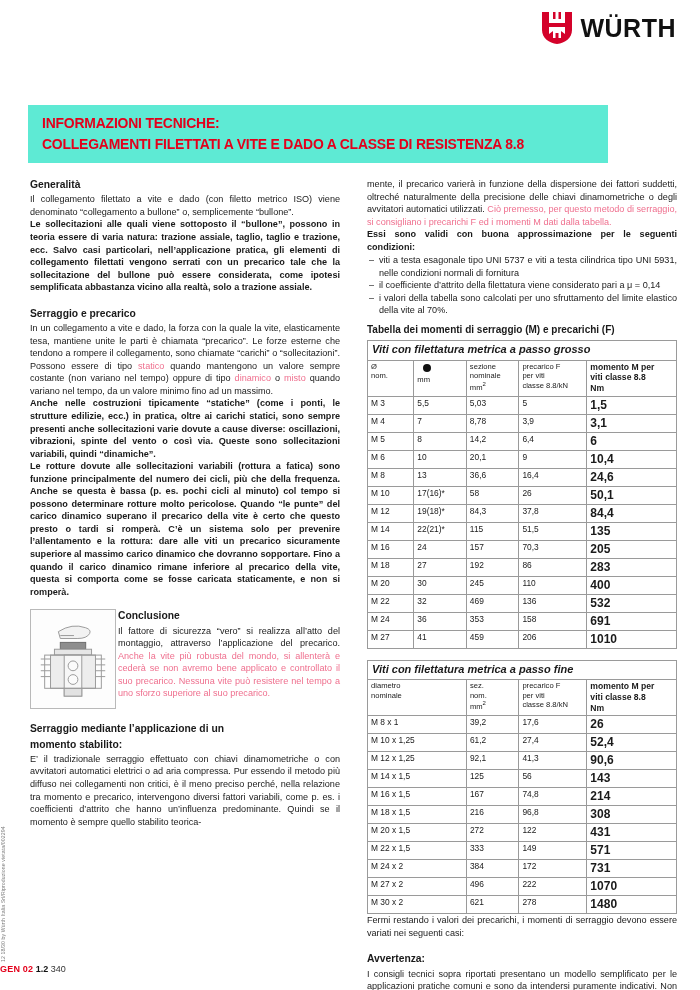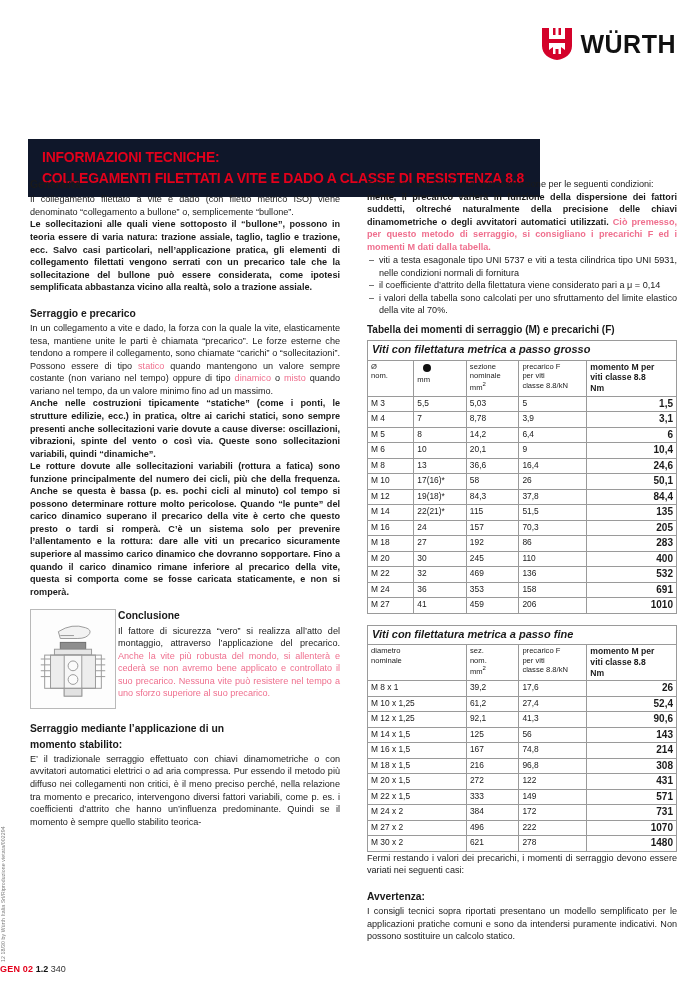--- a/index.html
+++ b/index.html
@@ -11,37 +11,36 @@
     width: 700px; height: 990px;
     position: relative;
     font-family: "Liberation Sans", sans-serif;
     color: #1a1a1a;
     overflow: hidden;
   }
 
   
   .logo-area {
     position: absolute;
-    top: 28px; right: 24px;
+    top: 12px; right: 24px;
     display: flex; align-items: center; gap: 8px;
   }
   .logo-shield { width: 30px; height: 32px; display: block; }
   .logo-word {
     font-size: 25px; font-weight: 700; letter-spacing: 0.5px;
     color: #111; line-height: 1;
   }
 
   
   .title-band {
     position: absolute;
     left: 28px; top: 105px;
-    width: 512px; height: 58px;
-    background: #0f172a;
+    width: 580px; height: 58px;
+    background: #5eead4;
     padding: 8px 14px 0 14px;
-    margin-top: 34px;
   }
   .title-line {
     color: #e3001b;
     font-weight: 800;
     font-size: 14.5px;
     letter-spacing: -0.2px;
     line-height: 1.42;
     font-stretch: condensed;
     transform: scaleX(0.96);
     transform-origin: left center;
@@ -115,21 +114,21 @@
     font-weight: 400;
   }
   table.wt tr.band td {
     font-size: 11px;
     font-weight: 700;
     padding: 2px 4px 3px 4px;
     font-style: italic;
   }
   table.wt tr.hdr td { height: 36px; font-size: 7.6px; }
   table.wt tr.hdr td.bold-hdr { font-weight: 700; font-size: 8.6px; }
-  table.wt td.mom { font-weight: 700; font-size: 10px; text-align: right; }
+  table.wt td.mom { font-weight: 700; font-size: 12px; }
   .dotglyph {
     display: inline-block;
     width: 8px; height: 8px; border-radius: 50%;
     background: #111; margin: 2px 0 1px 6px;
   }
   .sup { font-size: 6px; vertical-align: super; }
   .tbl-block { margin-top: 6px; }
   .tbl-block.second { margin-top: 11px; }
   .after-table { margin-top: 9px; }
 
@@ -208,22 +207,22 @@
     </div>
   </div>
 
   <h3 class="sec spaced">Serraggio mediante l’applicazione di un</h3>
   <h3 class="sec">momento stabilito:</h3>
   <p class="para">E’ il tradizionale serraggio effettuato con chiavi dinamometriche o con avvitatori automatici elettrici o ad aria compressa. Pur essendo il metodo più diffuso nei collegamenti non critici, è il meno preciso perché, nella relazione tra momento e precarico, intervengono diversi fattori variabili, come p. es. i coefficienti d’attrito che hanno un’influenza predominante. Quindi se il momento è sempre quello stabilito teorica-</p>
 </div>
 
 <div class="col col-right">
 
+  <p class="para"><span>mente, il precarico varierà in funzione della dispersione dei fattori suddetti, oltreché naturalmente della precisione delle chiavi dinamometriche o degli avvitatori automatici utilizzati. </span><span class="hl">Ciò premesso, per questo metodo di serraggio, si consigliano i precarichi F ed i momenti M dati dalla tabella.</span></p>
   <p class="para">Essi sono validi con buona approssimazione per le seguenti condizioni:</p>
-  <p class="para"><span>mente, il precarico varierà in funzione della dispersione dei fattori suddetti, oltreché naturalmente della precisione delle chiavi dinamometriche o degli avvitatori automatici utilizzati. </span><span class="hl">Ciò premesso, per questo metodo di serraggio, si consigliano i precarichi F ed i momenti M dati dalla tabella.</span></p>
   <ul class="dashlist">
     <li>viti a testa esagonale tipo UNI 5737 e viti a testa cilindrica tipo UNI 5931, nelle condizioni normali di fornitura</li>
     <li>il coefficiente d’attrito della filettatura viene considerato pari a μ = 0,14</li>
     <li>i valori della tabella sono calcolati per uno sfruttamento del limite elastico della vite al 70%.</li>
   </ul>
 
   <div class="tbl-block">
     <div class="tbl-caption">Tabella dei momenti di serraggio (M) e precarichi (F)</div>
 
     <table class="wt">

